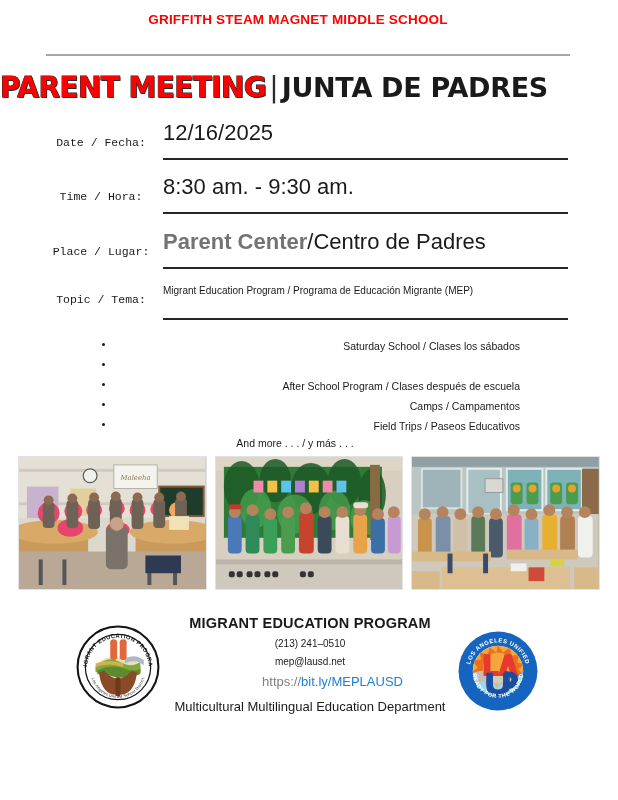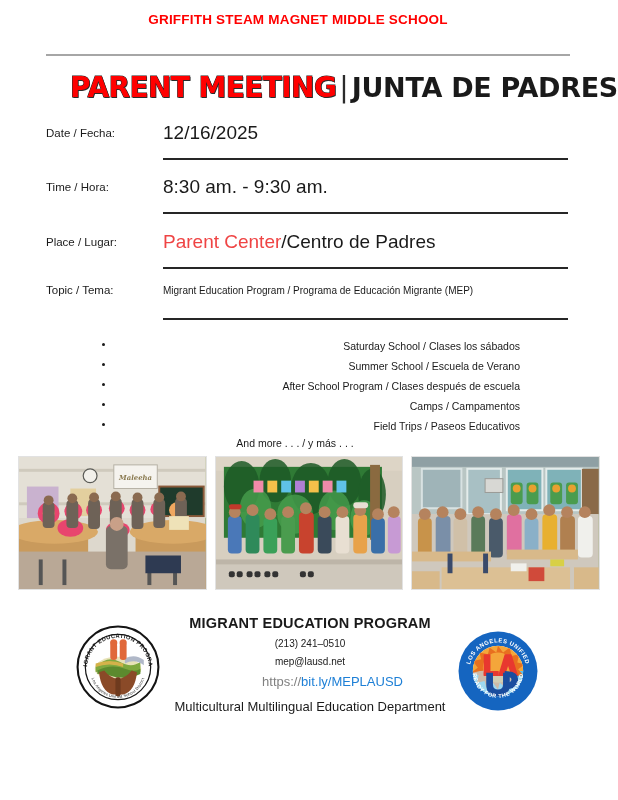--- a/index.html
+++ b/index.html
@@ -45,21 +45,21 @@
     height: 2px;
     background: #a6a6a6;
   }
 
   
   .title-row {
     position: absolute;
     top: 71px;
     left: 0;
     width: 618px;
-    text-align: right;
+    text-align: left;
     white-space: nowrap;
   }
   .title-en {
     font-family: "DejaVu Sans", sans-serif;
     font-weight: bold;
     font-size: 28px;
     color: #ff0000;
     letter-spacing: -0.6px;
     -webkit-text-stroke: 1px #1a1a1a;
     paint-order: stroke fill;
@@ -82,51 +82,52 @@
 
   
   .field {
     position: absolute;
     left: 46px;
     width: 524px;
   }
   .field-label {
     position: absolute;
     left: 0;
-    top: 0;
+    top: 10px;
     width: 110px;
-    font-family: Liberation Sans, sans-serif;
+    font-family: Liberation Mono, monospace;
     font-size: 11.5px;
     color: #1a1a1a;
     line-height: 14px;
+    text-align: center;
   }
   .field-value {
     position: absolute;
     left: 117px;
     top: -5px;
     width: 407px;
     font-family: "Liberation Sans", sans-serif;
-    font-size: 19px;
+    font-size: 22px;
     color: #1a1a1a;
     line-height: 24px;
     white-space: nowrap;
   }
   .field-value.small {
     font-size: 10px;
     top: 1px;
     line-height: 14px;
   }
   .field-underline {
     position: absolute;
     left: 117px;
     width: 405px;
     height: 1.6px;
     background: #262626;
   }
-  .red-text { color: #ef4444; }
+  .red-text { color: #737373; font-weight: bold; }
 
   
   .bullets {
     position: absolute;
     left: 100px;
     top: 336px;
     width: 420px;
     text-align: right;
   }
   .bullet-item {
@@ -171,21 +172,20 @@
     gap: 8px;
   }
   .photo {
     position: relative;
     width: 189px;
     height: 134px;
     overflow: hidden;
     border: 1px solid #e2e2e2;
     box-sizing: border-box;
     background: #4d7c0f;
-    font-weight: bold;
   }
   .photo svg { display: block; width: 100%; height: 100%; }
 
   
   .footer {
     position: absolute;
     top: 605px;
     left: 0;
     width: 618px;
     height: 130px;
@@ -276,21 +276,20 @@
     <span class="field-underline" style="top:35px;"></span>
   </div>
 
   <div class="bullets">
     <div class="bullet-item">
       <span class="bullet-dot"></span>
       <span>Saturday School / Clases los sábados</span>
     </div>
     <div class="bullet-item">
       <span class="bullet-dot"></span>
-      <span>Summer School / Escuela de Verano</span>
     </div>
     <div class="bullet-item">
       <span class="bullet-dot"></span>
       <span>After School Program / Clases después de escuela</span>
     </div>
     <div class="bullet-item">
       <span class="bullet-dot"></span>
       <span>Camps / Campamentos</span>
     </div>
     <div class="bullet-item">

